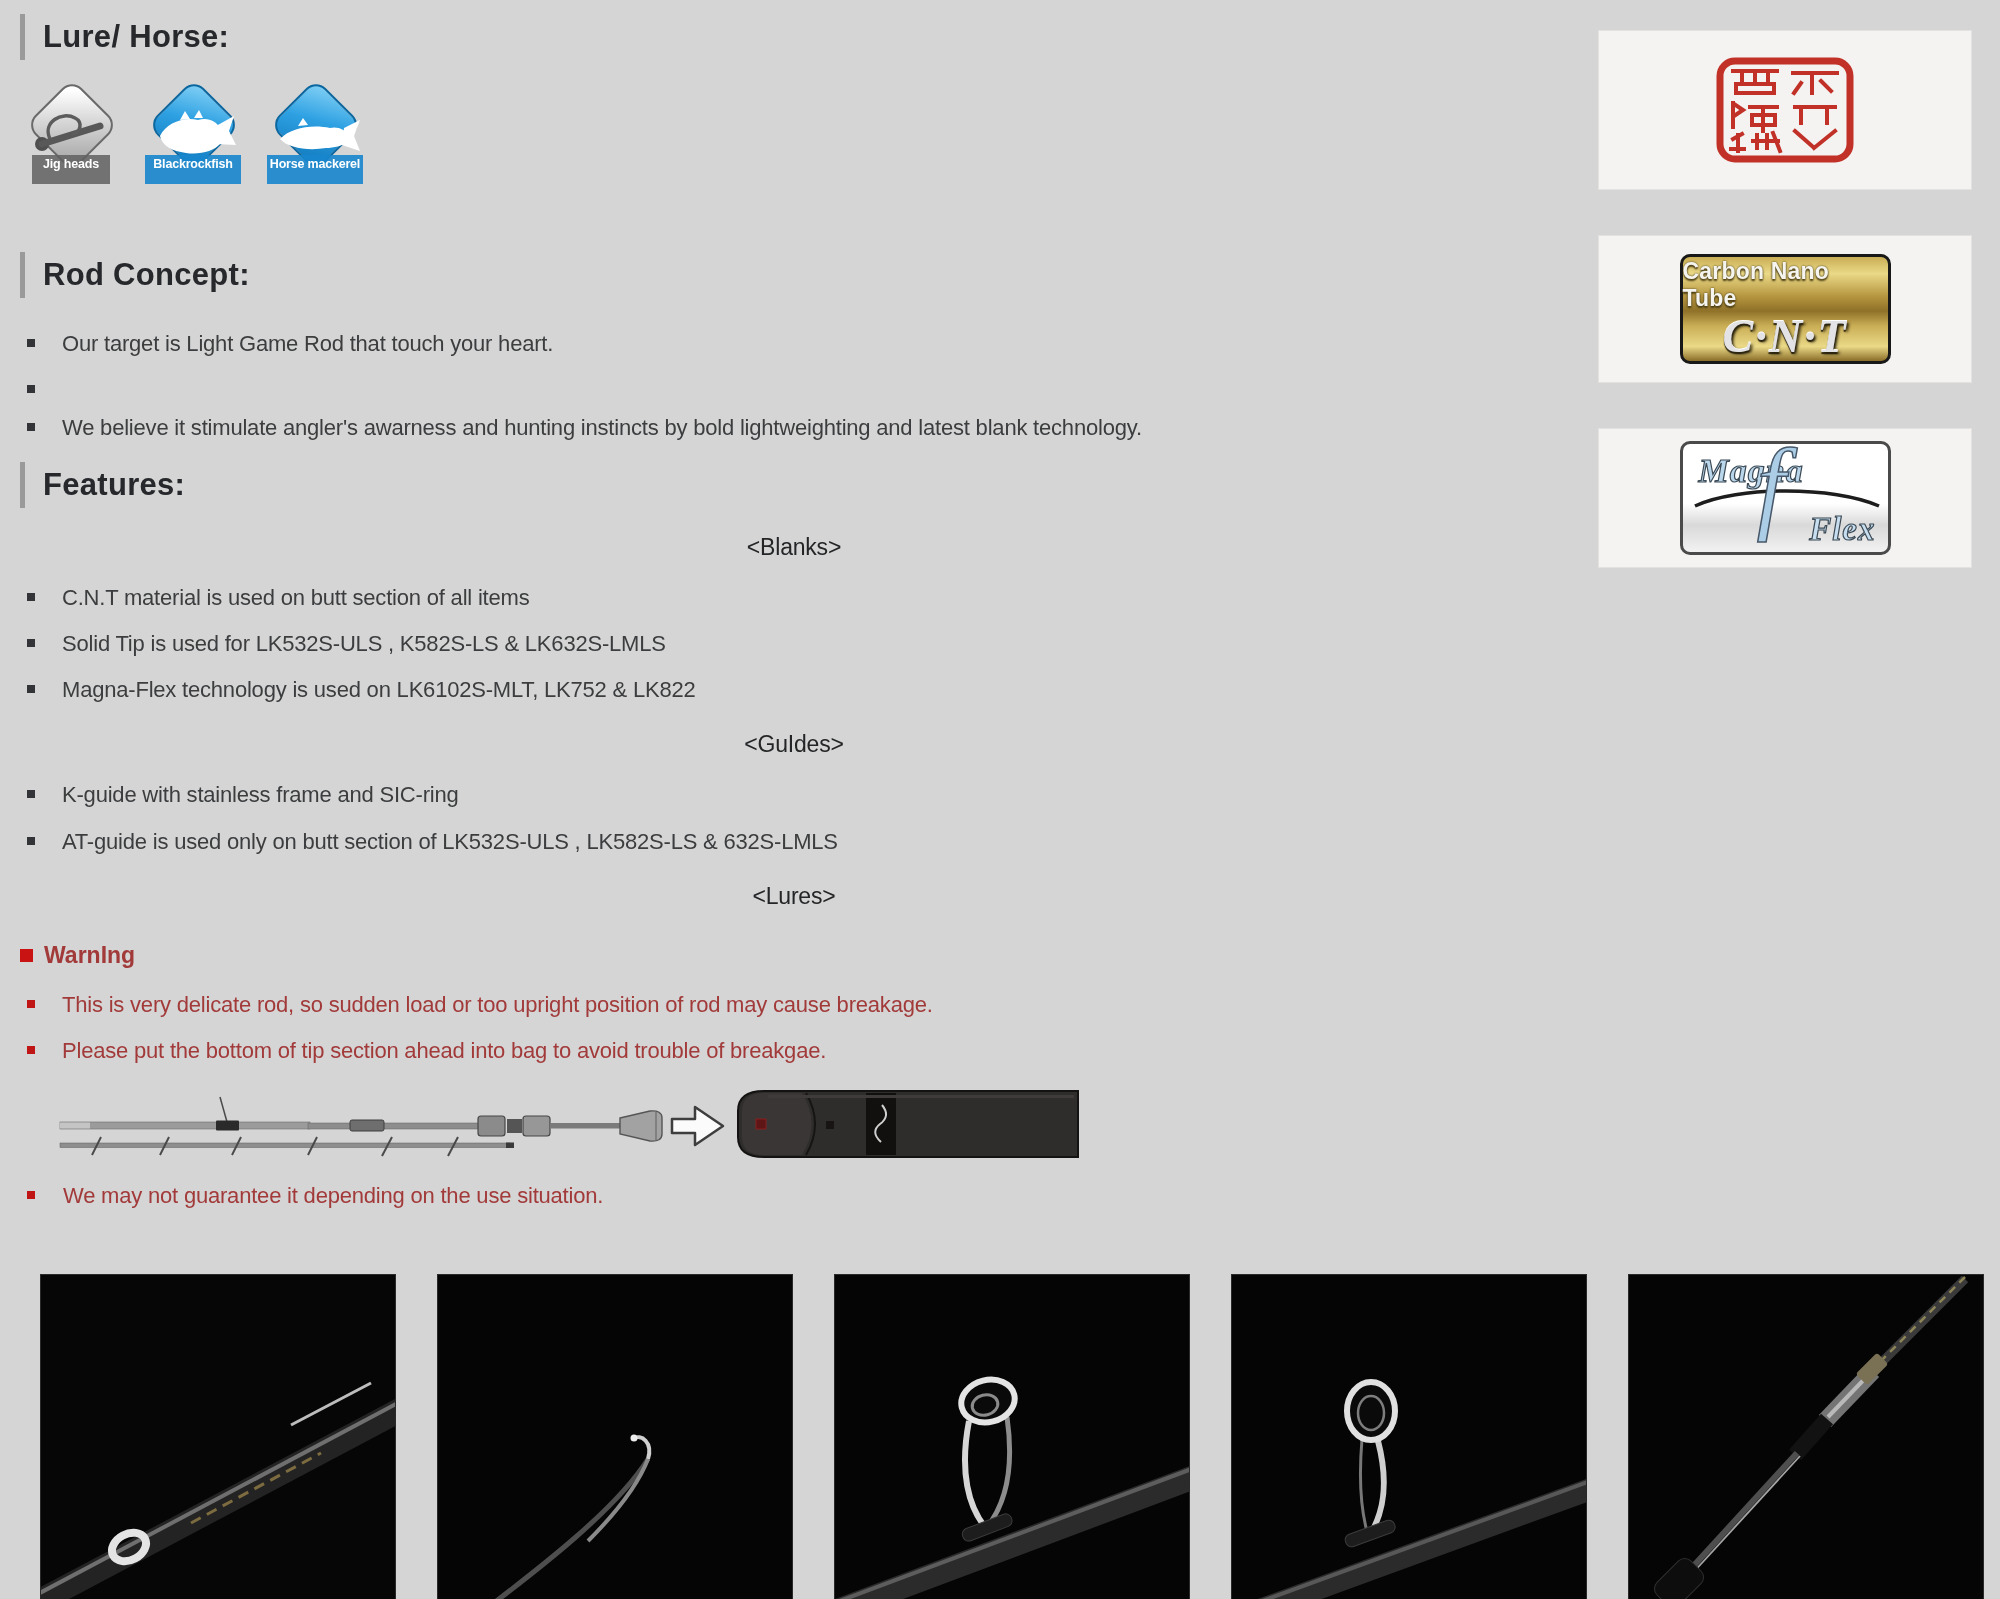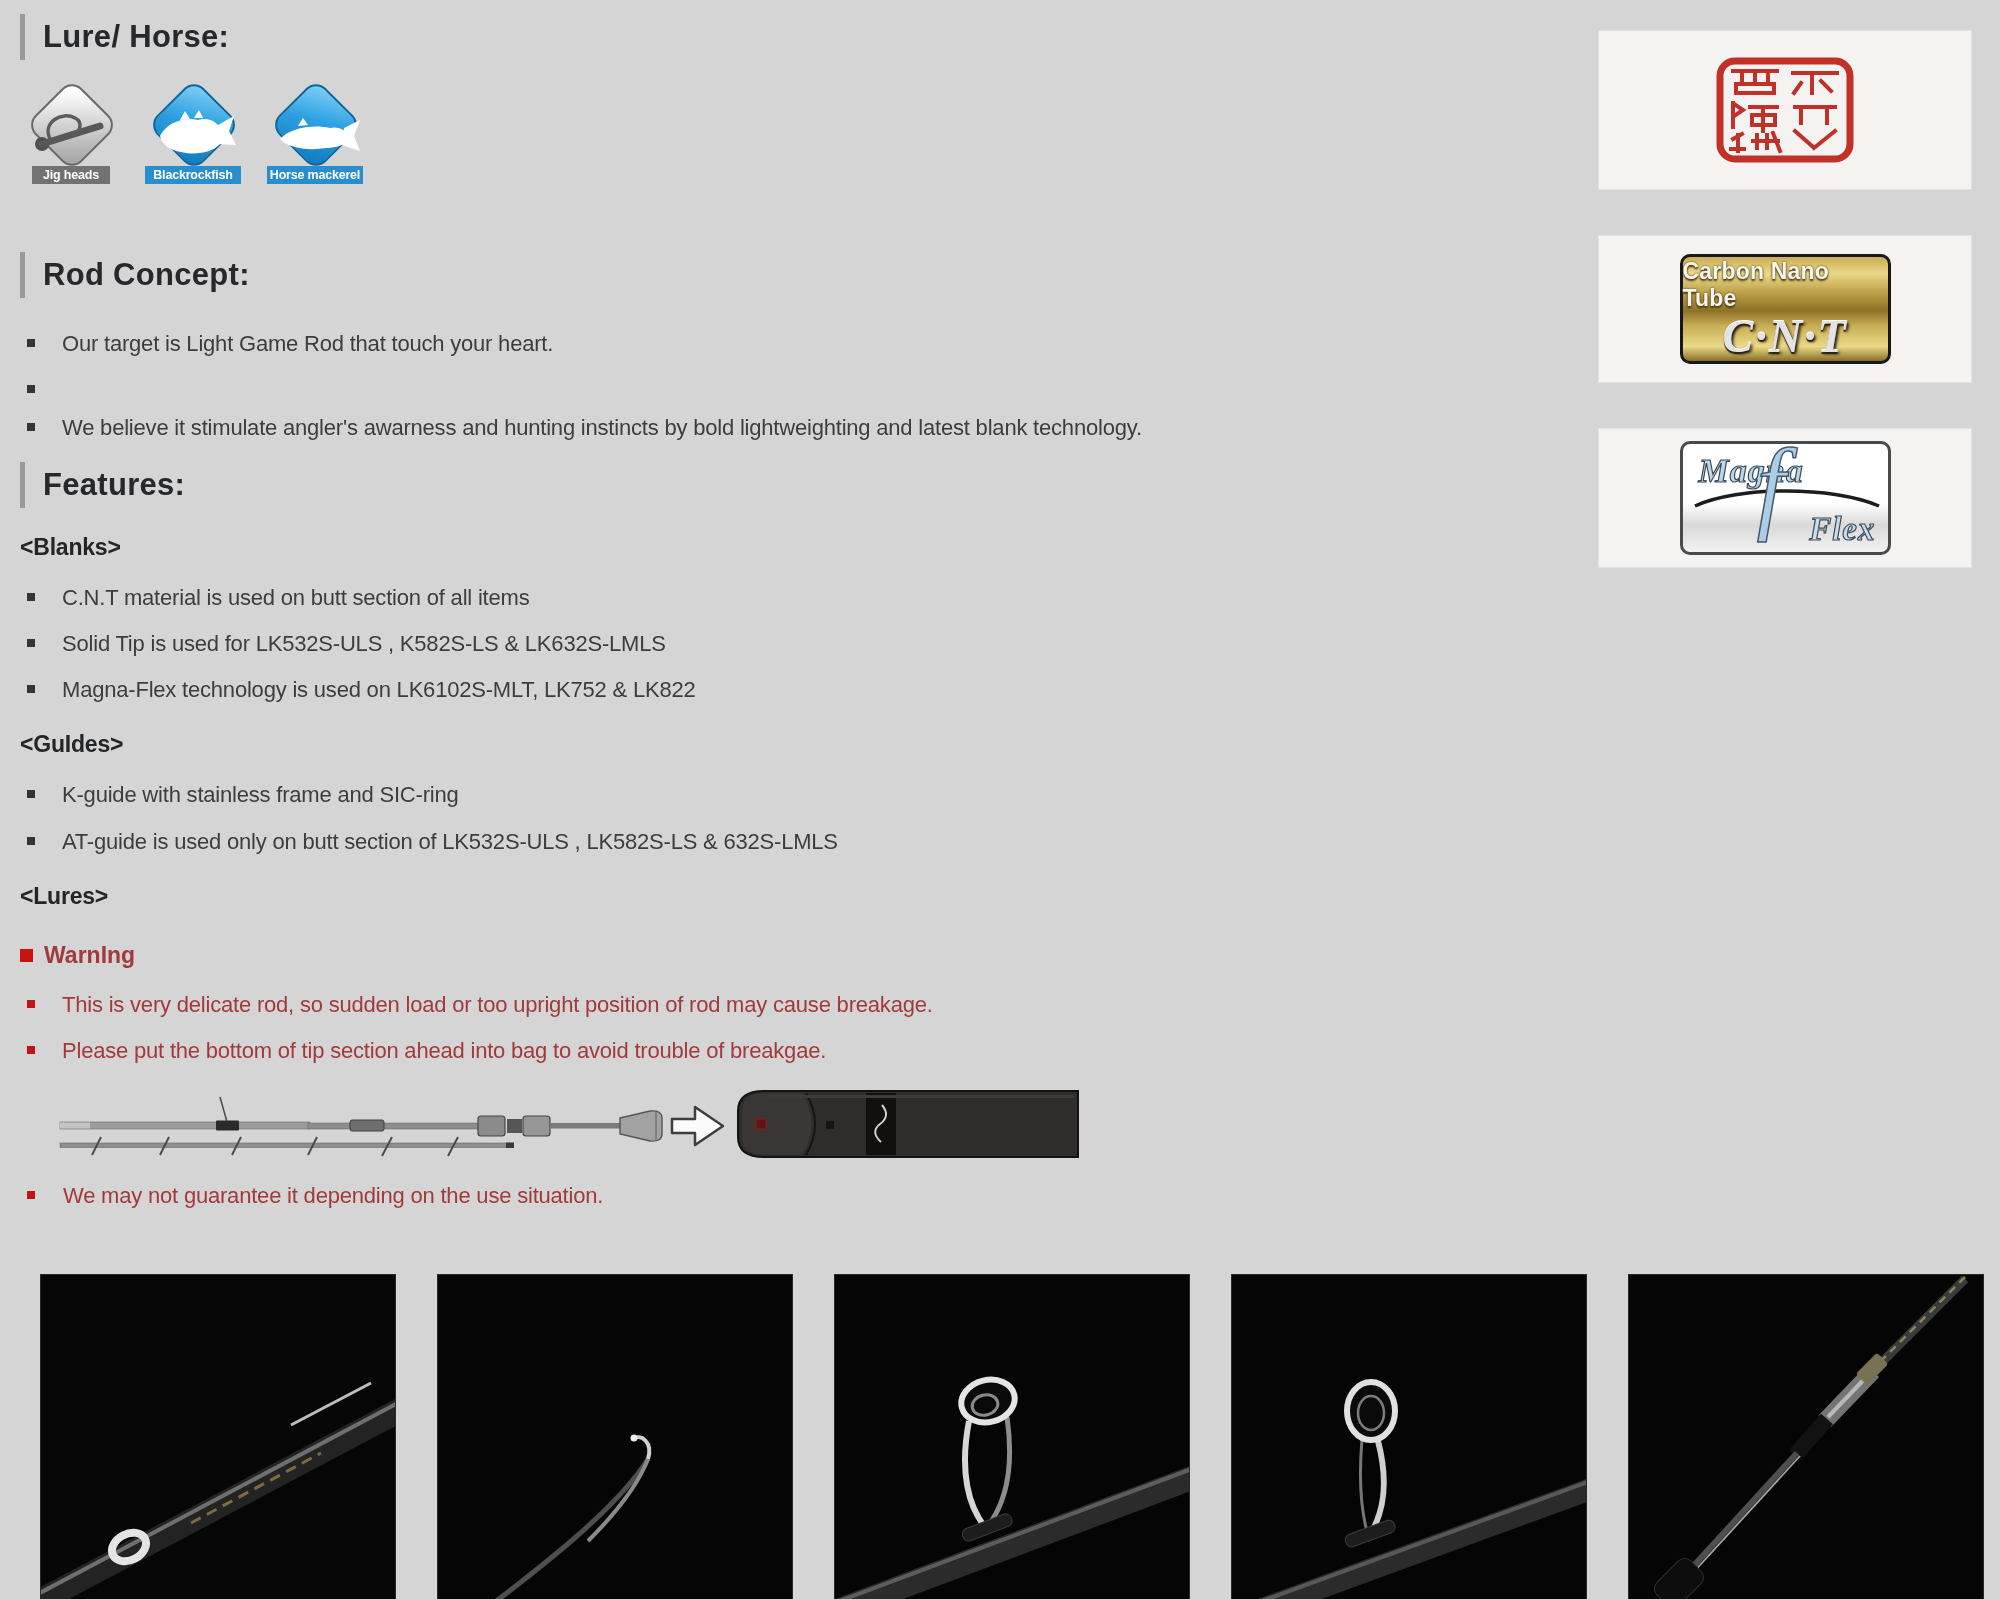--- a/index.html
+++ b/index.html
@@ -20,31 +20,31 @@
   .sec-bar{width:5px;height:46px;background:#9a9a9a;flex:none;}
   .sec-title{font-size:31px;font-weight:bold;color:#26282b;letter-spacing:.3px;}
 
   
   .lure-row{display:flex;gap:22px;margin:0 0 66px 2px;}
   .lure{position:relative;width:100px;height:100px;flex:none;}
   .diamond{position:absolute;left:17px;top:6px;width:62px;height:62px;transform:rotate(45deg);border-radius:14px;}
   .diamond.gray{background:linear-gradient(135deg,#ffffff 10%,#d8d8d8 45%,#9f9f9f 100%);border:2px solid #6a6a6a;}
   .diamond.blue{background:linear-gradient(150deg,#7ccdf4 5%,#2da0e2 45%,#0f78bc 100%);border:2px solid #0d679f;}
   .glyph{position:absolute;left:6px;top:18px;width:88px;height:56px;}
-  .tag{position:absolute;left:1px;bottom:2px;width:96px;text-align:center;font-size:12.5px;font-weight:bold;color:#ffffff;padding:2px 0 2px;letter-spacing:-.2px;}
+  .tag{position:absolute;left:1px;bottom:2px;width:96px;text-align:center;font-size:12.5px;font-weight:bold;color:#ffffff;padding:2px 0 13px;letter-spacing:-.2px;}
   .tag.gray-t{background:rgba(96,96,96,.85);width:78px;left:10px;}
   .tag.blue-t{background:rgba(23,134,205,.9);}
 
   
   .blt{display:flex;align-items:flex-start;gap:27px;margin:0 0 23px 7px;font-size:22px;line-height:1.05;color:#3b3d3f;letter-spacing:-.2px;}
   .sq{width:8px;height:8px;background:#323437;margin-top:7px;flex:none;}
   .blt.red{color:#a23a3a;}
   .sq.red{background:#bf1515;}
 
-  .subhead{font-size:23px;font-weight:bold;color:#232527;margin:30px 0 25px 0;letter-spacing:-.2px;}
+  .subhead{font-size:23px;font-weight:normal;color:#232527;margin:30px 0 25px 0;letter-spacing:-.2px;text-align:center;}
 
   .warn-head{display:flex;align-items:center;gap:11px;margin:32px 0 24px 0;font-size:23px;font-weight:bold;color:#a23a3a;}
   .wsq{width:13px;height:13px;background:#c91212;flex:none;}
 
   .rod-diagram{display:block;margin:2px 0 6px 0;}
 
   
   .card{background:#f4f3f1;border:1px solid #e3e2e0;display:flex;align-items:center;justify-content:center;}
   .card.c1{height:158px;}
   .card.c2{height:146px;}

